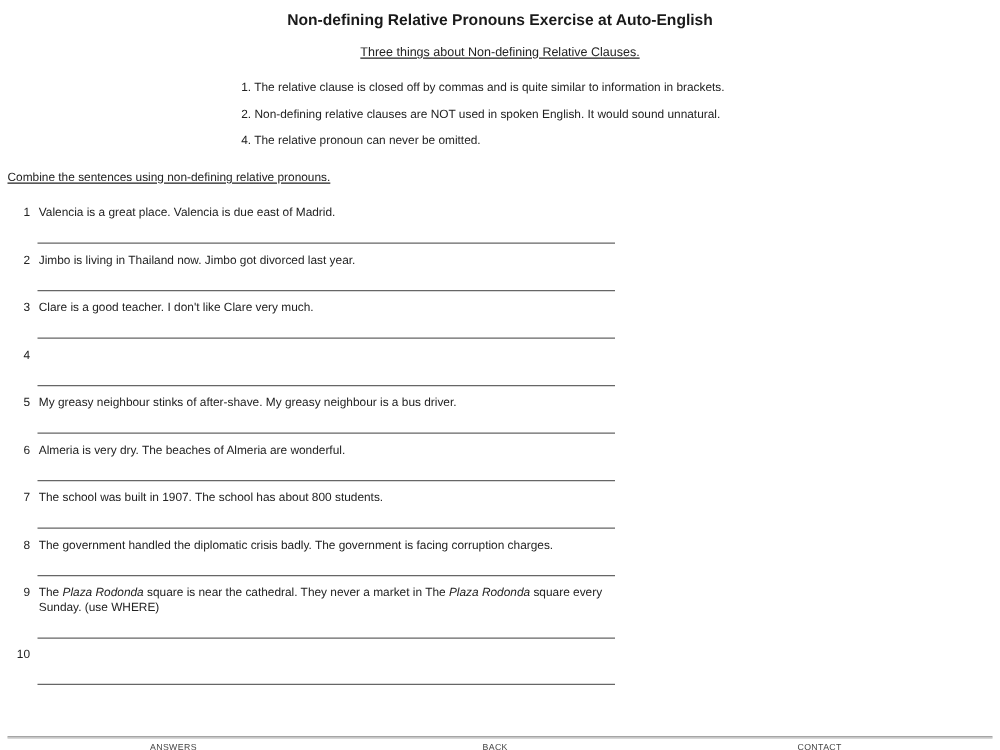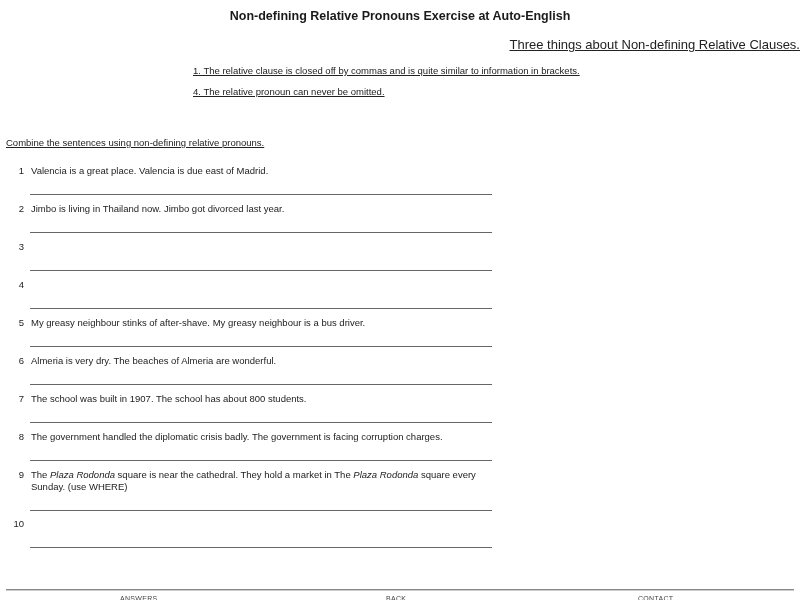--- a/index.html
+++ b/index.html
@@ -24,38 +24,37 @@
       text-align: center;
       font-weight: bold;
       font-size: 12.5px;
       color: #1a1a1a;
     }
     .subtitle {
       position: absolute;
       top: 37px;
       left: 0;
       width: 800px;
-      text-align: right;
-      font-size: 13px;
+      text-align: center;
+      font-size: 10px;
       text-decoration: underline;
       color: #222;
     }
     .rules {
       position: absolute;
       top: 64px;
       left: 193px;
       margin: 0;
       padding: 0;
       list-style: none;
     }
     .rules li {
       height: 21px;
       line-height: 13px;
       font-size: 9.5px;
-      text-decoration: underline;
     }
     .instructions {
       position: absolute;
       top: 137px;
       left: 6px;
       font-size: 9.5px;
       text-decoration: underline;
     }
     .exercises {
       position: absolute;
@@ -129,38 +128,40 @@
     i { }
   </style>
 </head>
 <body>
 
 <div class="title">Non-defining Relative Pronouns Exercise at Auto-English</div>
 <div class="subtitle">Three things about Non-defining Relative Clauses.</div>
 
 <ul class="rules">
   <li>1. The relative clause is closed off by commas and is quite similar to information in brackets.</li>
+  <li>2. Non-defining relative clauses are NOT used in spoken English. It would sound unnatural.</li>
   <li>4. The relative pronoun can never be omitted.</li>
 </ul>
 
 <div class="instructions">Combine the sentences using non-defining relative pronouns.</div>
 
 <div class="exercises">
   <div class="ex">
     <span class="num">1</span>
     <span class="text">Valencia is a great place. Valencia is due east of Madrid.</span>
     <input class="answer" type="text" value="" style="">
   </div>
   <div class="ex">
     <span class="num">2</span>
     <span class="text">Jimbo is living in Thailand now. Jimbo got divorced last year.</span>
     <input class="answer" type="text" value="" style="">
   </div>
   <div class="ex">
     <span class="num">3</span>
+    <span class="text">Clare is a good teacher. I don't like Clare very much.</span>
     <input class="answer" type="text" value="" style="">
   </div>
   <div class="ex">
     <span class="num">4</span>
     <input class="answer" type="text" value="" style="">
   </div>
   <div class="ex">
     <span class="num">5</span>
     <span class="text">My greasy neighbour stinks of after-shave. My greasy neighbour is a bus driver.</span>
     <input class="answer" type="text" value="" style="">
@@ -175,21 +176,21 @@
     <span class="text">The school was built in 1907. The school has about 800 students.</span>
     <input class="answer" type="text" value="" style="">
   </div>
   <div class="ex">
     <span class="num">8</span>
     <span class="text">The government handled the diplomatic crisis badly. The government is facing corruption charges.</span>
     <input class="answer" type="text" value="" style="">
   </div>
   <div class="ex tall">
     <span class="num">9</span>
-    <span class="text"><span>The </span><i>Plaza Rodonda</i><span> square is near the cathedral. They hold a market in The </span><i>Plaza Rodonda</i><span> square every Sunday. (use WHERE)</span></span>
+    <span class="text"><span>The </span><i>Plaza Rodonda</i><span> square is near the cathedral. They never a market in The </span><i>Plaza Rodonda</i><span> square every Sunday. (use WHERE)</span></span>
     <input class="answer" type="text" value="" style="">
   </div>
   <div class="ex">
     <span class="num">10</span>
     <input class="answer" type="text" value="" style="">
   </div>
 </div>
 
 <div class="footer-rule"></div>
 <div class="footer">

